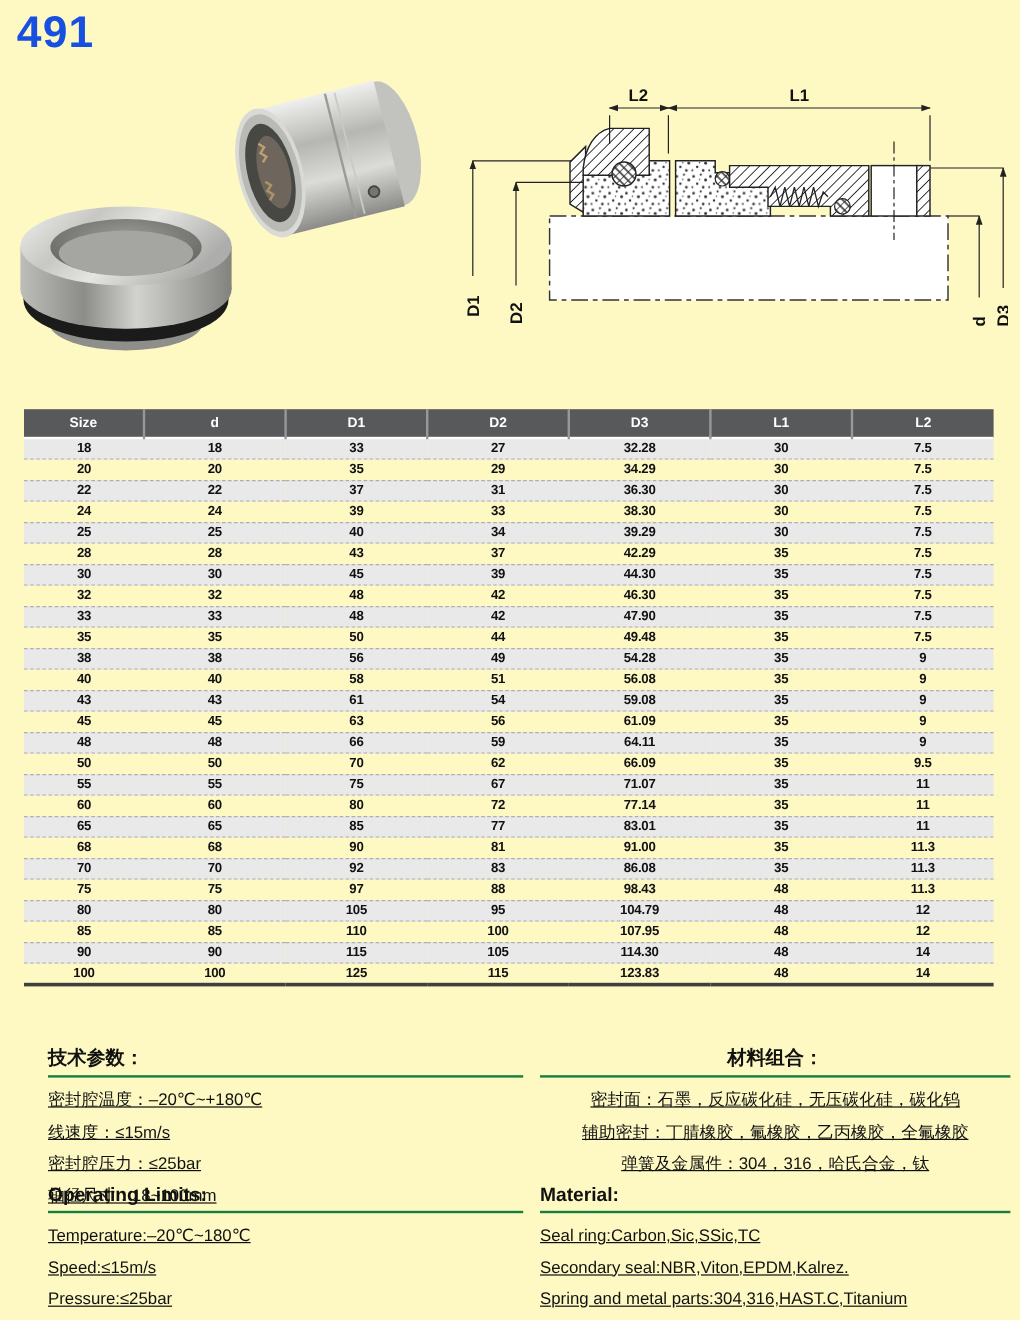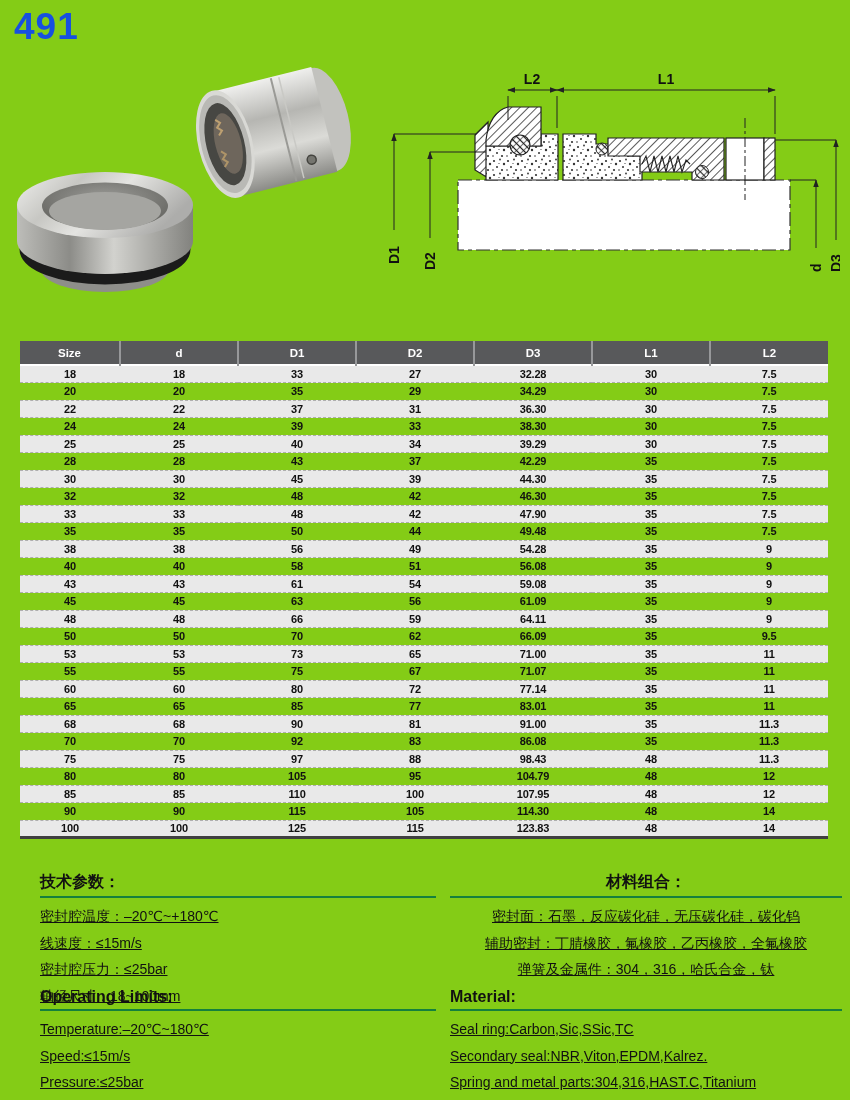--- a/index.html
+++ b/index.html
@@ -1,19 +1,19 @@
 <!DOCTYPE html>
 <html><head>
 <meta charset="utf-8">
 <style>
   * { margin:0; padding:0; box-sizing:border-box; }
   html,body { background:#888; }
   .page {
     position:relative; width:850px; height:1100px; margin:0 auto;
-    background:#84cc16; overflow:hidden;
+    background:#fef9c3; overflow:hidden;
     font-family:"Liberation Sans","DejaVu Sans",sans-serif; color:#111;
   }
   .model-title {
     position:absolute; left:14px; top:6px;
     font-size:37px; font-weight:900; letter-spacing:1px;
     color:#1750e0;
   }
   .photos { position:absolute; left:5px; top:55px; }
   .drawing { position:absolute; left:380px; top:60px; }
 
@@ -347,29 +347,20 @@
         <tr>
           <td>50</td>
           <td>50</td>
           <td>70</td>
           <td>62</td>
           <td>66.09</td>
           <td>35</td>
           <td>9.5</td>
         </tr>
         <tr>
-          <td>53</td>
-          <td>53</td>
-          <td>73</td>
-          <td>65</td>
-          <td>71.00</td>
-          <td>35</td>
-          <td>11</td>
-        </tr>
-        <tr>
           <td>55</td>
           <td>55</td>
           <td>75</td>
           <td>67</td>
           <td>71.07</td>
           <td>35</td>
           <td>11</td>
         </tr>
         <tr>
           <td>60</td>

